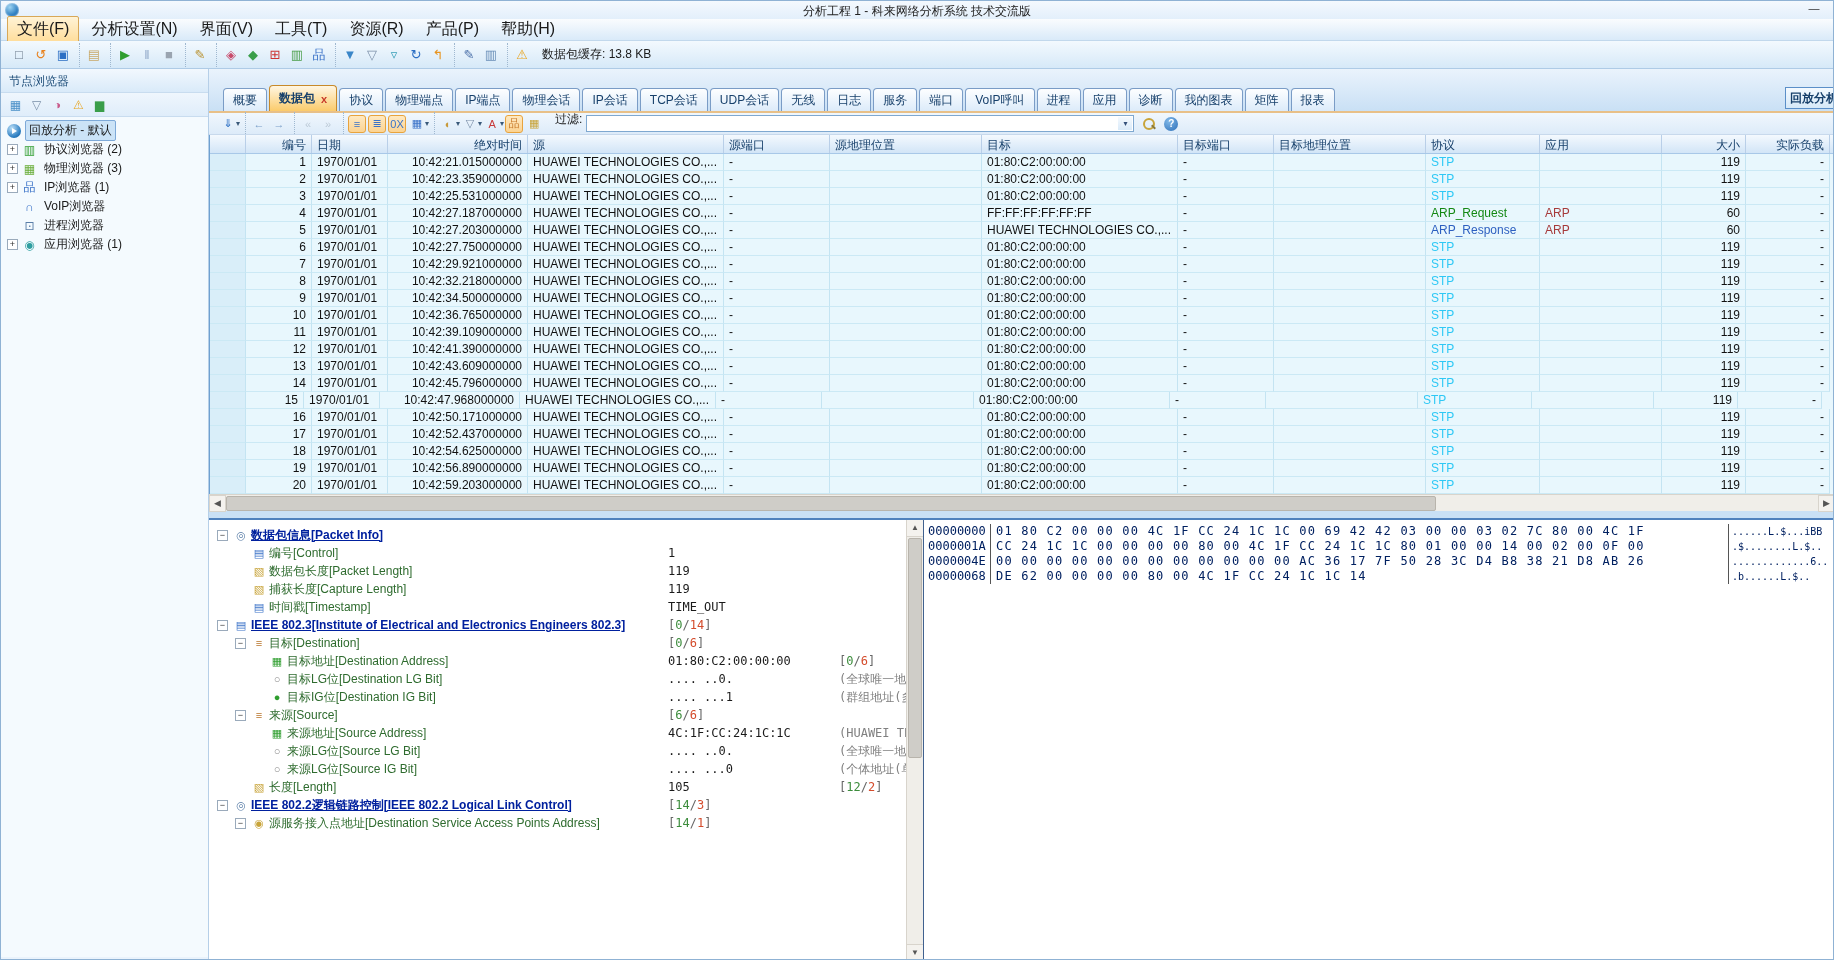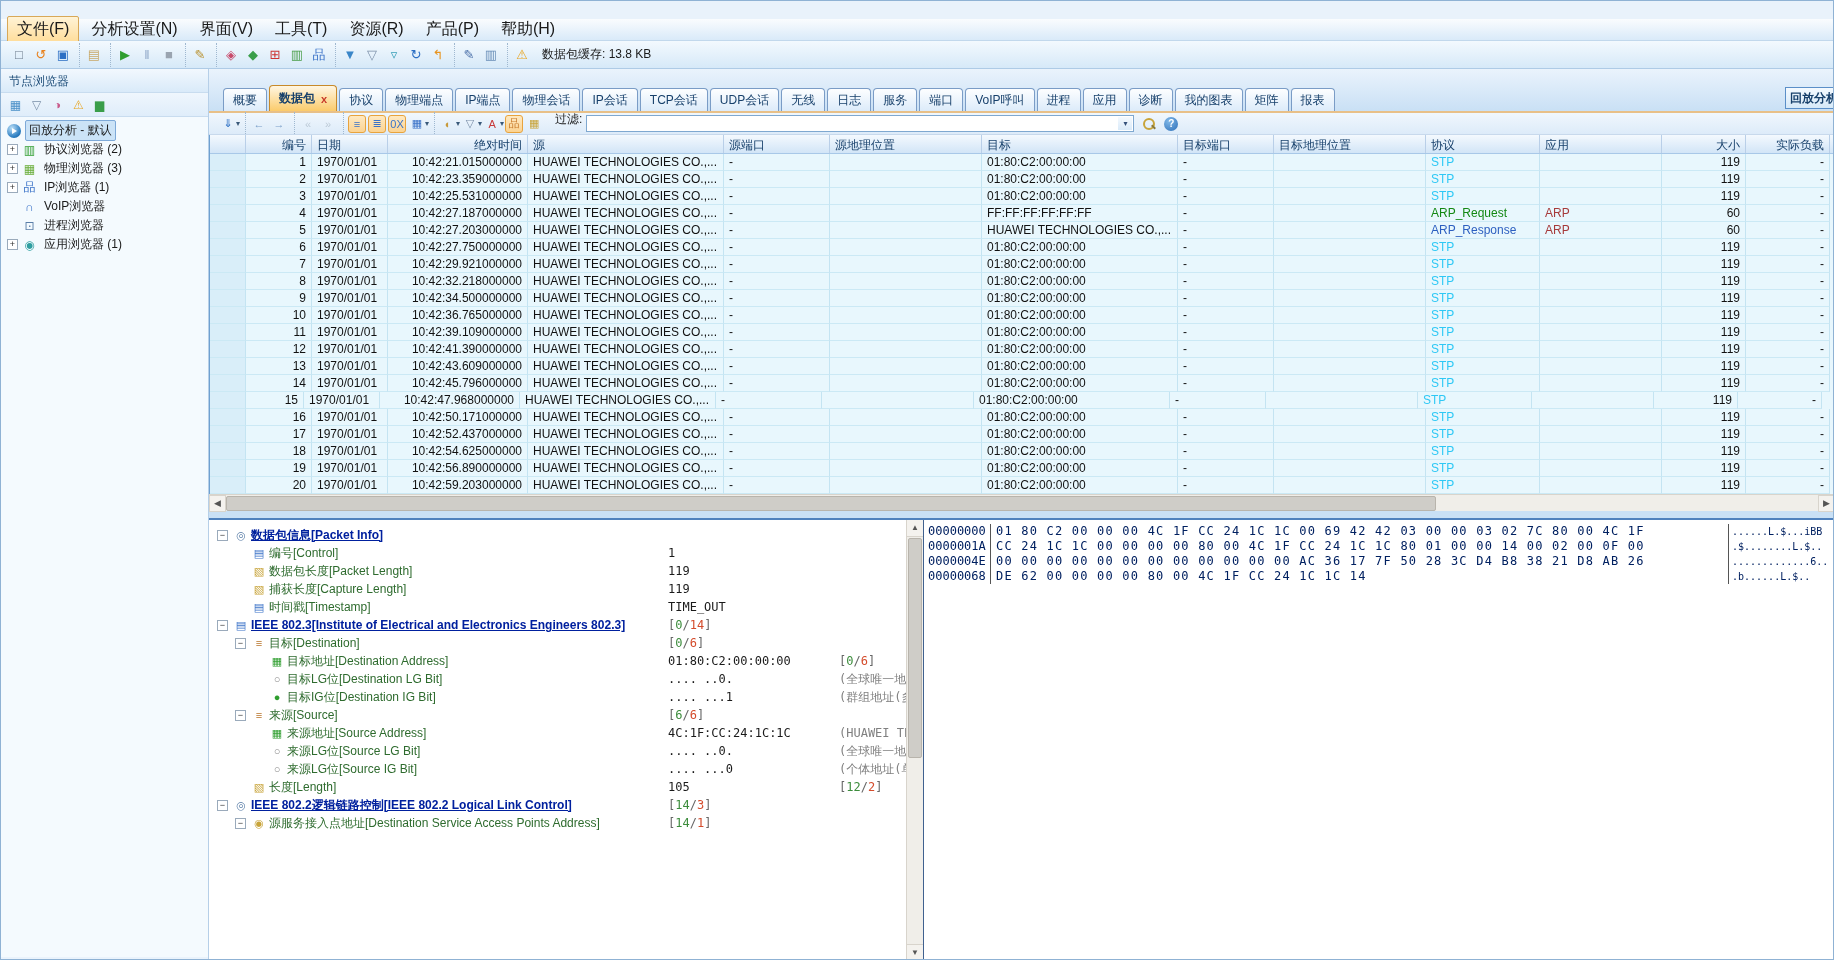--- a/index.html
+++ b/index.html
@@ -120,20 +120,25 @@
   .hexline{display:flex;height:15px;font-family:"DejaVu Sans Mono","Liberation Mono",monospace;font-size:12px;color:#002060;}
   .hoff{flex:0 0 62px;}
   .hbytes{flex:0 0 738px;border-left:1px solid #555;padding-left:5px;letter-spacing:1.2px;white-space:pre;overflow:hidden;}
   .hascii{flex:1 1 auto;border-left:1px solid #555;padding-left:3px;font-size:10px;line-height:15px;white-space:pre;overflow:hidden;}
 </style>
 </head>
 <body>
 
 <div id="app">
 
+  <div id="titlebar">
+    <div id="app-icon"></div>
+    <div id="window-title">分析工程 1 - 科来网络分析系统 技术交流版</div>
+    <div id="min-btn">—</div>
+  </div>
 
   <div id="menubar">
       <span class="menu-item hl">文件(F)</span>
       <span class="menu-item">分析设置(N)</span>
       <span class="menu-item">界面(V)</span>
       <span class="menu-item">工具(T)</span>
       <span class="menu-item">资源(R)</span>
       <span class="menu-item">产品(P)</span>
       <span class="menu-item">帮助(H)</span>
     </div>

